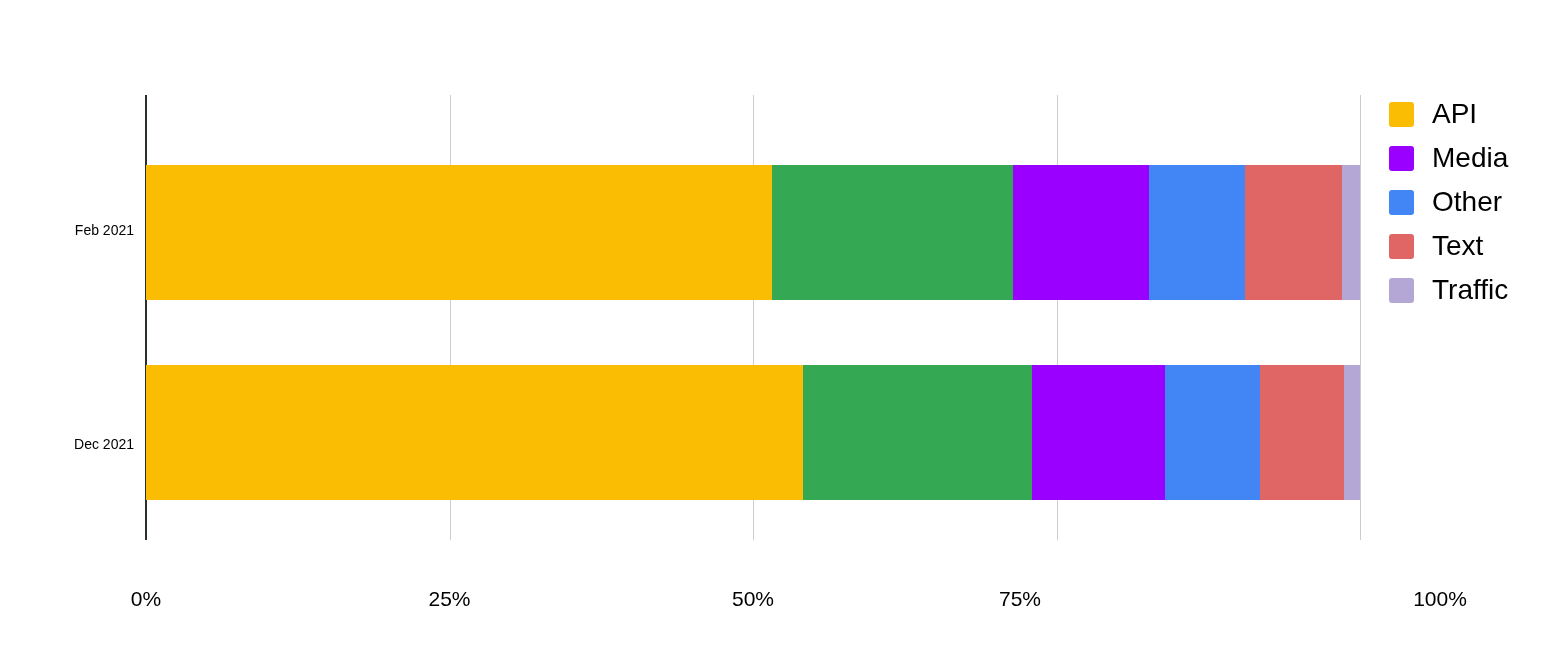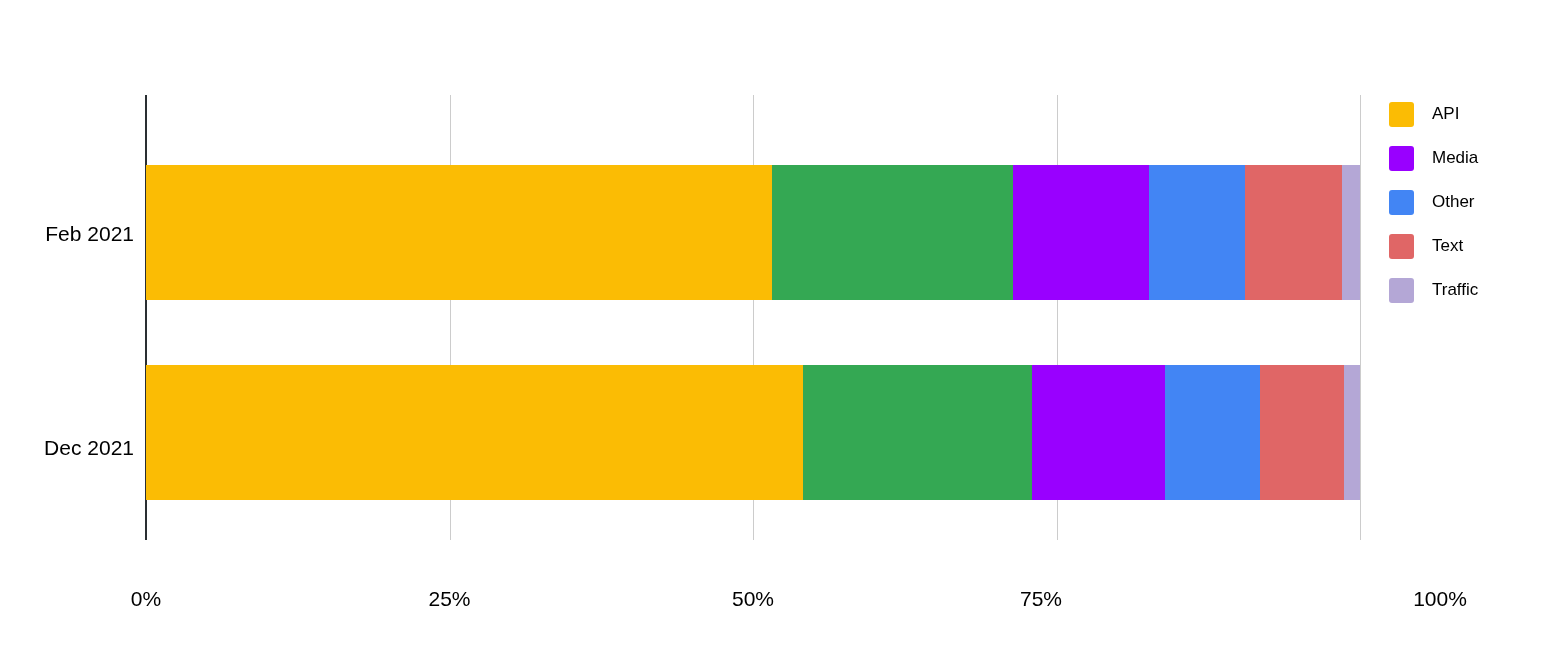--- a/index.html
+++ b/index.html
@@ -63,21 +63,21 @@
   }
   #bar-row-0 { top: 70px; }
   #bar-row-1 { top: 270px; }
   .bar-seg {
     height: 135px;
   }
   
   .cat-label {
     position: absolute;
     right: 1408px;
-    font-size: 21px;
+    font-size: 14px;
     color: #000000;
     white-space: nowrap;
   }
   #cat-label-0 { top: 222px; }
   #cat-label-1 { top: 429px; margin-top: 7px; }
   
   .tick-label {
     position: absolute;
     top: 587px;
     font-size: 21px;
@@ -98,21 +98,21 @@
     height: 44px;
   }
   .legend-swatch {
     width: 25px;
     height: 25px;
     border-radius: 3px;
     flex: 0 0 auto;
   }
   .legend-label {
     margin-left: 18px;
-    font-size: 17px;
+    font-size: 28px;
     color: #000000;
     white-space: nowrap;
   }
 </style>
 </head>
 <body>
 
 <div id="chart-root">
 
 
@@ -145,21 +145,21 @@
 
   <div id="category-labels">
     <div class="cat-label" id="cat-label-0">Feb 2021</div>
     <div class="cat-label" id="cat-label-1">Dec 2021</div>
   </div>
 
   <div id="tick-labels">
       <div class="tick-label" style="left: 146px;">0%</div>
       <div class="tick-label" style="left: 449.5px;">25%</div>
       <div class="tick-label" style="left: 753px;">50%</div>
-      <div class="tick-label" style="left: 1041px;">75%</div>
+      <div class="tick-label" style="left: 1020px;">75%</div>
       <div class="tick-label" style="left: 1440px;">100%</div>
     </div>
 
   <div id="legend">
       <div class="legend-item">
         <span class="legend-swatch" style="background: rgb(251, 188, 4);"></span>
         <span class="legend-label">API</span>
       </div>
       <div class="legend-item">
         <span class="legend-swatch" style="background: rgb(153, 0, 255);"></span>

